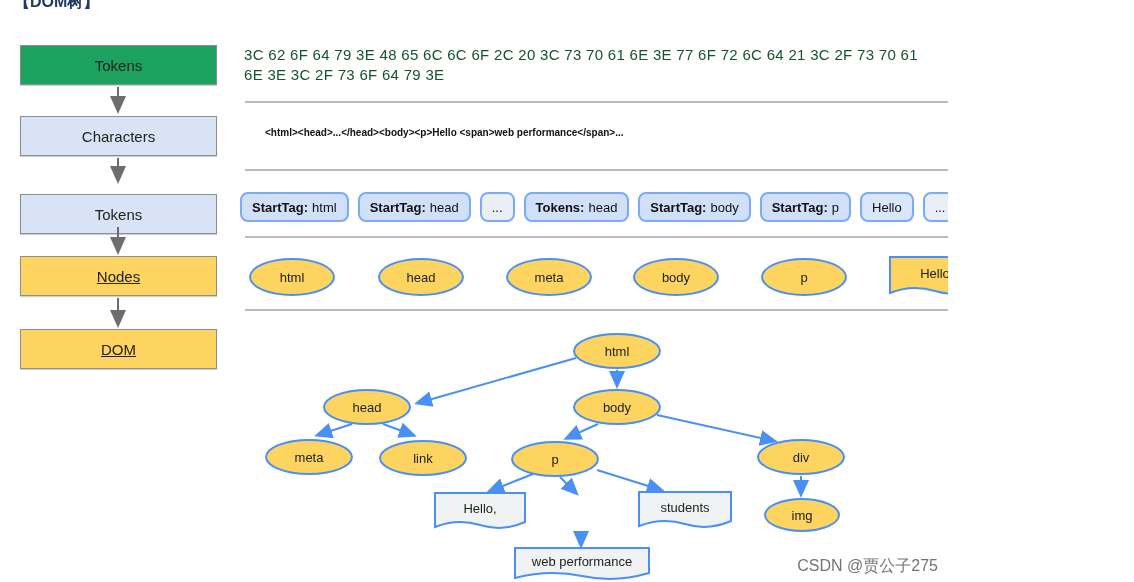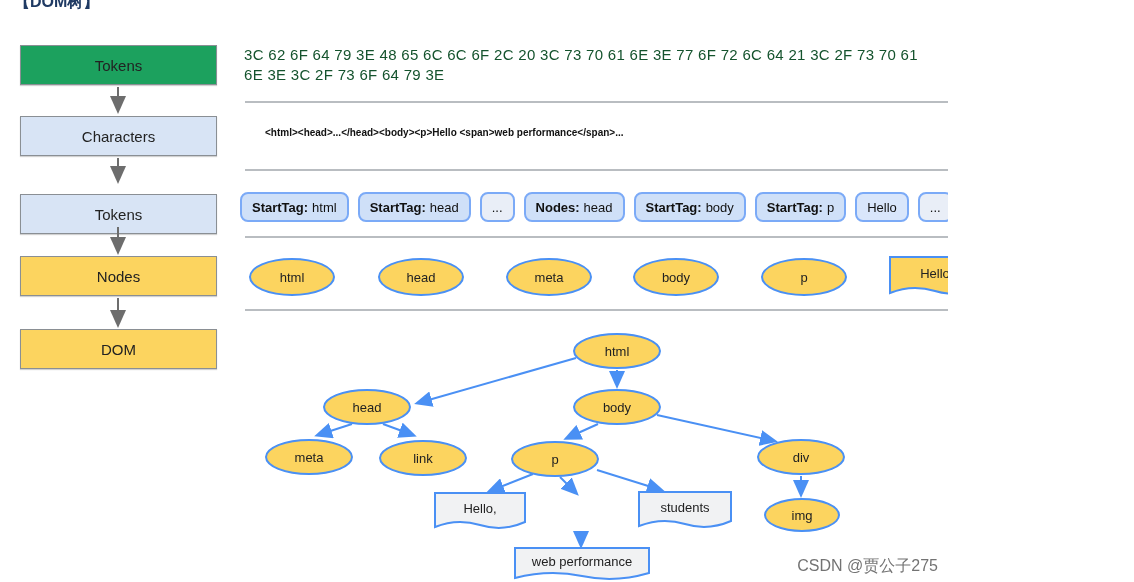--- a/index.html
+++ b/index.html
@@ -5,21 +5,21 @@
   html,body{margin:0;padding:0;background:#ffffff;}
   .canvas{position:relative;width:948px;height:582px;overflow:hidden;
           font-family:"Liberation Sans","DejaVu Sans",sans-serif;background:#ffffff;}
   .title{position:absolute;left:14px;top:-8px;font-size:16px;font-weight:bold;color:#1f3a63;}
   
   .lbox{position:absolute;left:20px;width:197px;height:40px;border:1px solid #8a8f94;
         box-shadow:0 1px 1px rgba(0,0,0,.18);display:flex;align-items:center;justify-content:center;
         font-size:15px;color:#222;box-sizing:border-box;}
   .lbox.green{background:#1ca15e;}
   .lbox.blue{background:#d8e4f5;}
-  .lbox.yellow{background:#fcd45f;}
+  .lbox.yellow{background:#fcd45f;text-decoration:underline;}
   
   .divider{position:absolute;left:245px;width:748px;height:2px;background:#b9bdc1;}
   
   .hexline{position:absolute;left:244px;font-size:15px;color:#14532d;white-space:nowrap;letter-spacing:.3px;}
   
   .charsline{position:absolute;left:240px;font-size:10px;font-weight:bold;color:#111;white-space:nowrap;margin-left:25px;}
   
   .tokens{position:absolute;left:240px;top:192px;display:flex;gap:9px;align-items:center;}
   .token{height:30px;border:2px solid #7baaf7;border-radius:8px;background:#cfe0f8;
          display:flex;align-items:center;padding:4px 10px;font-size:13px;color:#111;box-sizing:border-box;white-space:nowrap;}
@@ -68,21 +68,21 @@
         <span>html</span>
       </div>
     <div class="token">
         <b>StartTag:</b>
         <span>head</span>
       </div>
     <div class="token light">
         <span>...</span>
       </div>
     <div class="token">
-        <b>Nodes:</b>
+        <b>Tokens:</b>
         <span>head</span>
       </div>
     <div class="token">
         <b>StartTag:</b>
         <span>body</span>
       </div>
     <div class="token">
         <b>StartTag:</b>
         <span>p</span>
       </div>

